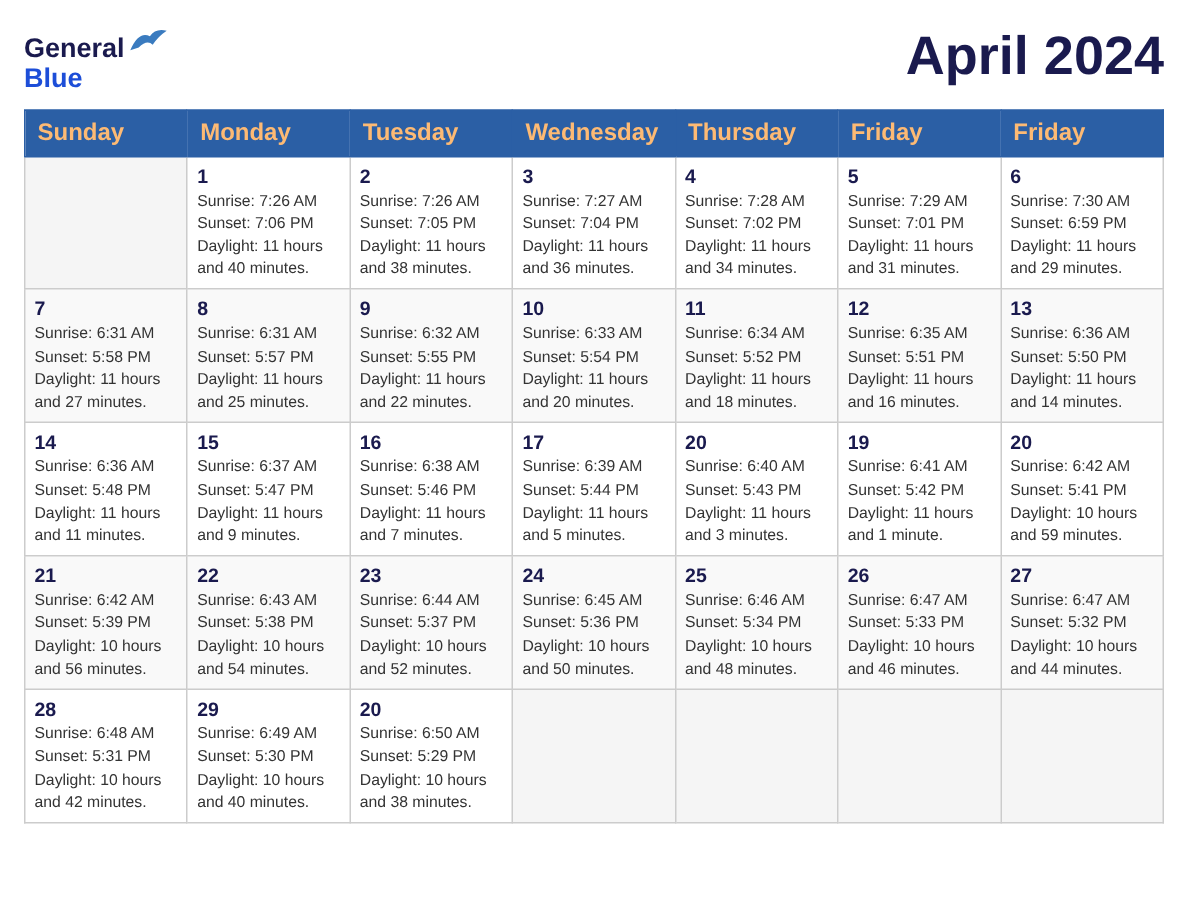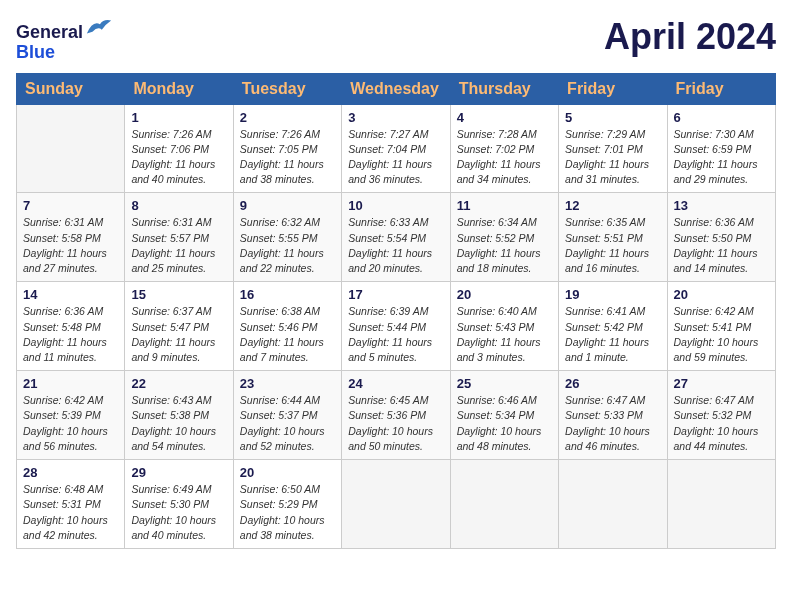--- a/index.html
+++ b/index.html
@@ -75,21 +75,20 @@
       font-weight: bold;
       font-size: 13px;
       color: #1a1a4e;
       display: block;
       margin-bottom: 2px;
     }
     .day-info {
       color: #333;
       font-size: 10.5px;
       line-height: 1.45;
-      font-style: italic;
     }
     td.empty {
       background: #f5f5f5;
     }
   </style>
 </head>
 <body>
 
 <div class="header-section">
   <div class="logo">

